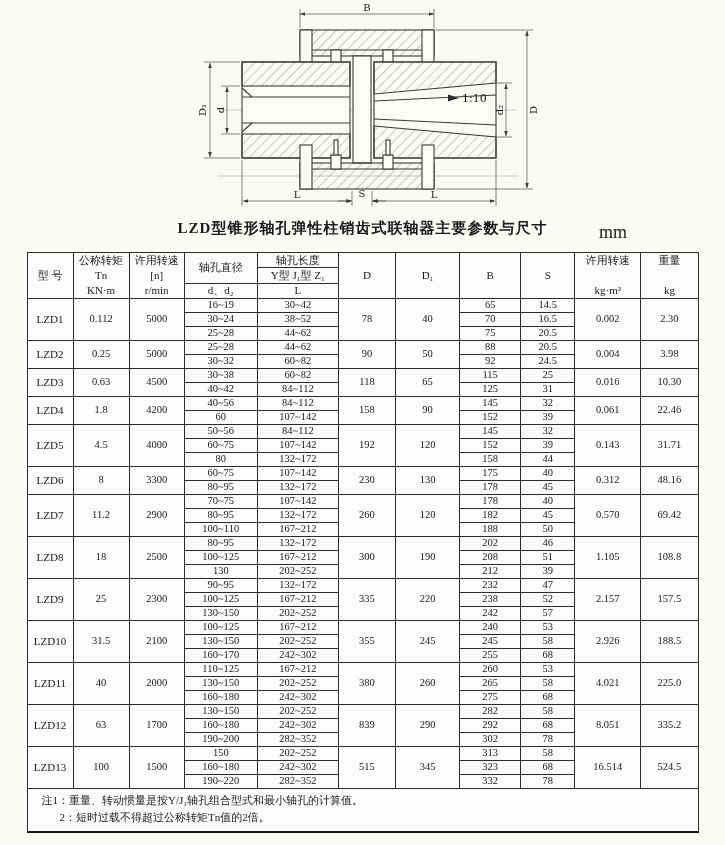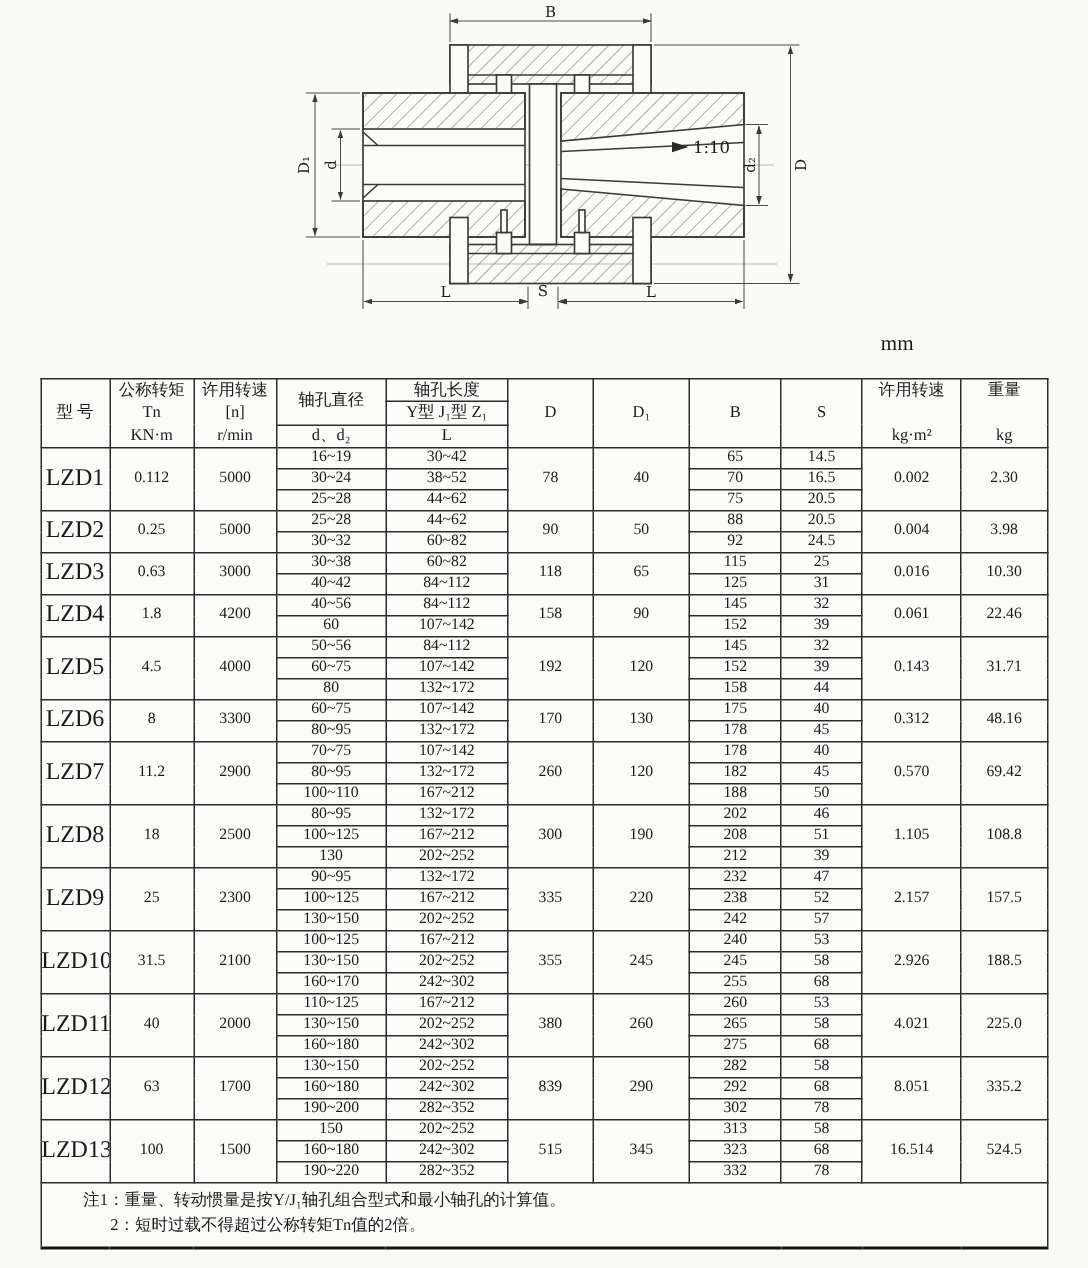--- a/index.html
+++ b/index.html
@@ -7,21 +7,21 @@
     width:725px;height:845px;
     background:#fafaf7;
     font-family:"Liberation Serif","DejaVu Serif",serif;
     color:#1a1a1a;
     overflow:hidden;
   }
   .drawing-wrap{width:725px;height:215px;}
   svg text{font-family:"DejaVu Serif","Liberation Serif",serif;}
   .title-row{position:relative;height:26px;margin-top:4px;text-align:center;}
   .doc-title{font-size:15px;font-weight:bold;letter-spacing:1px;}
-  .unit-label{position:absolute;right:116px;top:3px;font-size:14px;}
+  .unit-label{position:absolute;right:98px;top:3px;font-size:18px;}
   table.spec{
     border-collapse:collapse;
     table-layout:fixed;
     width:672px;
     margin:7px auto 0;
     border:1.5px solid #222;
     border-bottom:2.5px solid #151515;
     background:#fbfbf9;
   }
   table.spec th, table.spec td{
@@ -31,26 +31,26 @@
     padding:0;
     font-size:10.5px;
     line-height:12.5px;
     height:13px;
     font-weight:normal;
     overflow:hidden;
     white-space:nowrap;
   }
   table.spec thead th{font-size:11px;line-height:13px;}
   table.spec thead .h3line div{line-height:15px;}
-  table.spec td.model{font-size:16px;text-align:center;}
+  table.spec td.model{font-size:11px;text-align:center;}
   tr.notes-row td{
     text-align:left;
     font-size:11px;
     line-height:17px;
-    padding:3px 6px 5px 28px;
+    padding:3px 6px 5px 14px;
     height:auto;
     white-space:normal;
   }
   tr.notes-row .note2{padding-left:18px;font-family:Liberation Serif, serif;}
 </style>
 </head>
 <body>
 
 <div class="drawing-wrap">
 <svg width="725" height="215" viewBox="0 0 725 215">
@@ -151,20 +151,21 @@
     <text transform="translate(206,110) rotate(-90)">D₁</text>
     <text transform="translate(224,110) rotate(-90)">d</text>
     <text x="297" y="198">L</text>
     <text x="362" y="197">S</text>
     <text x="434" y="198">L</text>
   </g>
 </svg>
 </div>
 
 <div class="title-row">
+  <span class="doc-title">LZD型锥形轴孔弹性柱销齿式联轴器主要参数与尺寸</span>
   <span class="unit-label">mm</span>
 </div>
 
 <table class="spec">
   <colgroup>
     <col style="width:46px">
       <col style="width:56px">
       <col style="width:55px">
     <col style="width:73px">
       <col style="width:81px">
@@ -254,21 +255,21 @@
       </tr>
       <tr>
         <td>30~32</td>
         <td>60~82</td>
         <td>92</td>
         <td>24.5</td>
       </tr>
       <tr>
         <td rowspan="2" class="model">LZD3</td>
         <td rowspan="2">0.63</td>
-        <td rowspan="2">3000</td>
+        <td rowspan="2">4500</td>
         <td>30~38</td>
         <td>60~82</td>
         <td rowspan="2">118</td>
         <td rowspan="2">65</td>
         <td>115</td>
         <td>25</td>
         <td rowspan="2">0.016</td>
         <td rowspan="2">10.30</td>
       </tr>
       <tr>
@@ -320,21 +321,21 @@
         <td>132~172</td>
         <td>158</td>
         <td>44</td>
       </tr>
       <tr>
         <td rowspan="2" class="model">LZD6</td>
         <td rowspan="2">8</td>
         <td rowspan="2">3300</td>
         <td>60~75</td>
         <td>107~142</td>
-        <td rowspan="2">170</td>
+        <td rowspan="2">230</td>
         <td rowspan="2">130</td>
         <td>175</td>
         <td>40</td>
         <td rowspan="2">0.312</td>
         <td rowspan="2">48.16</td>
       </tr>
       <tr>
         <td>80~95</td>
         <td>132~172</td>
         <td>178</td>

